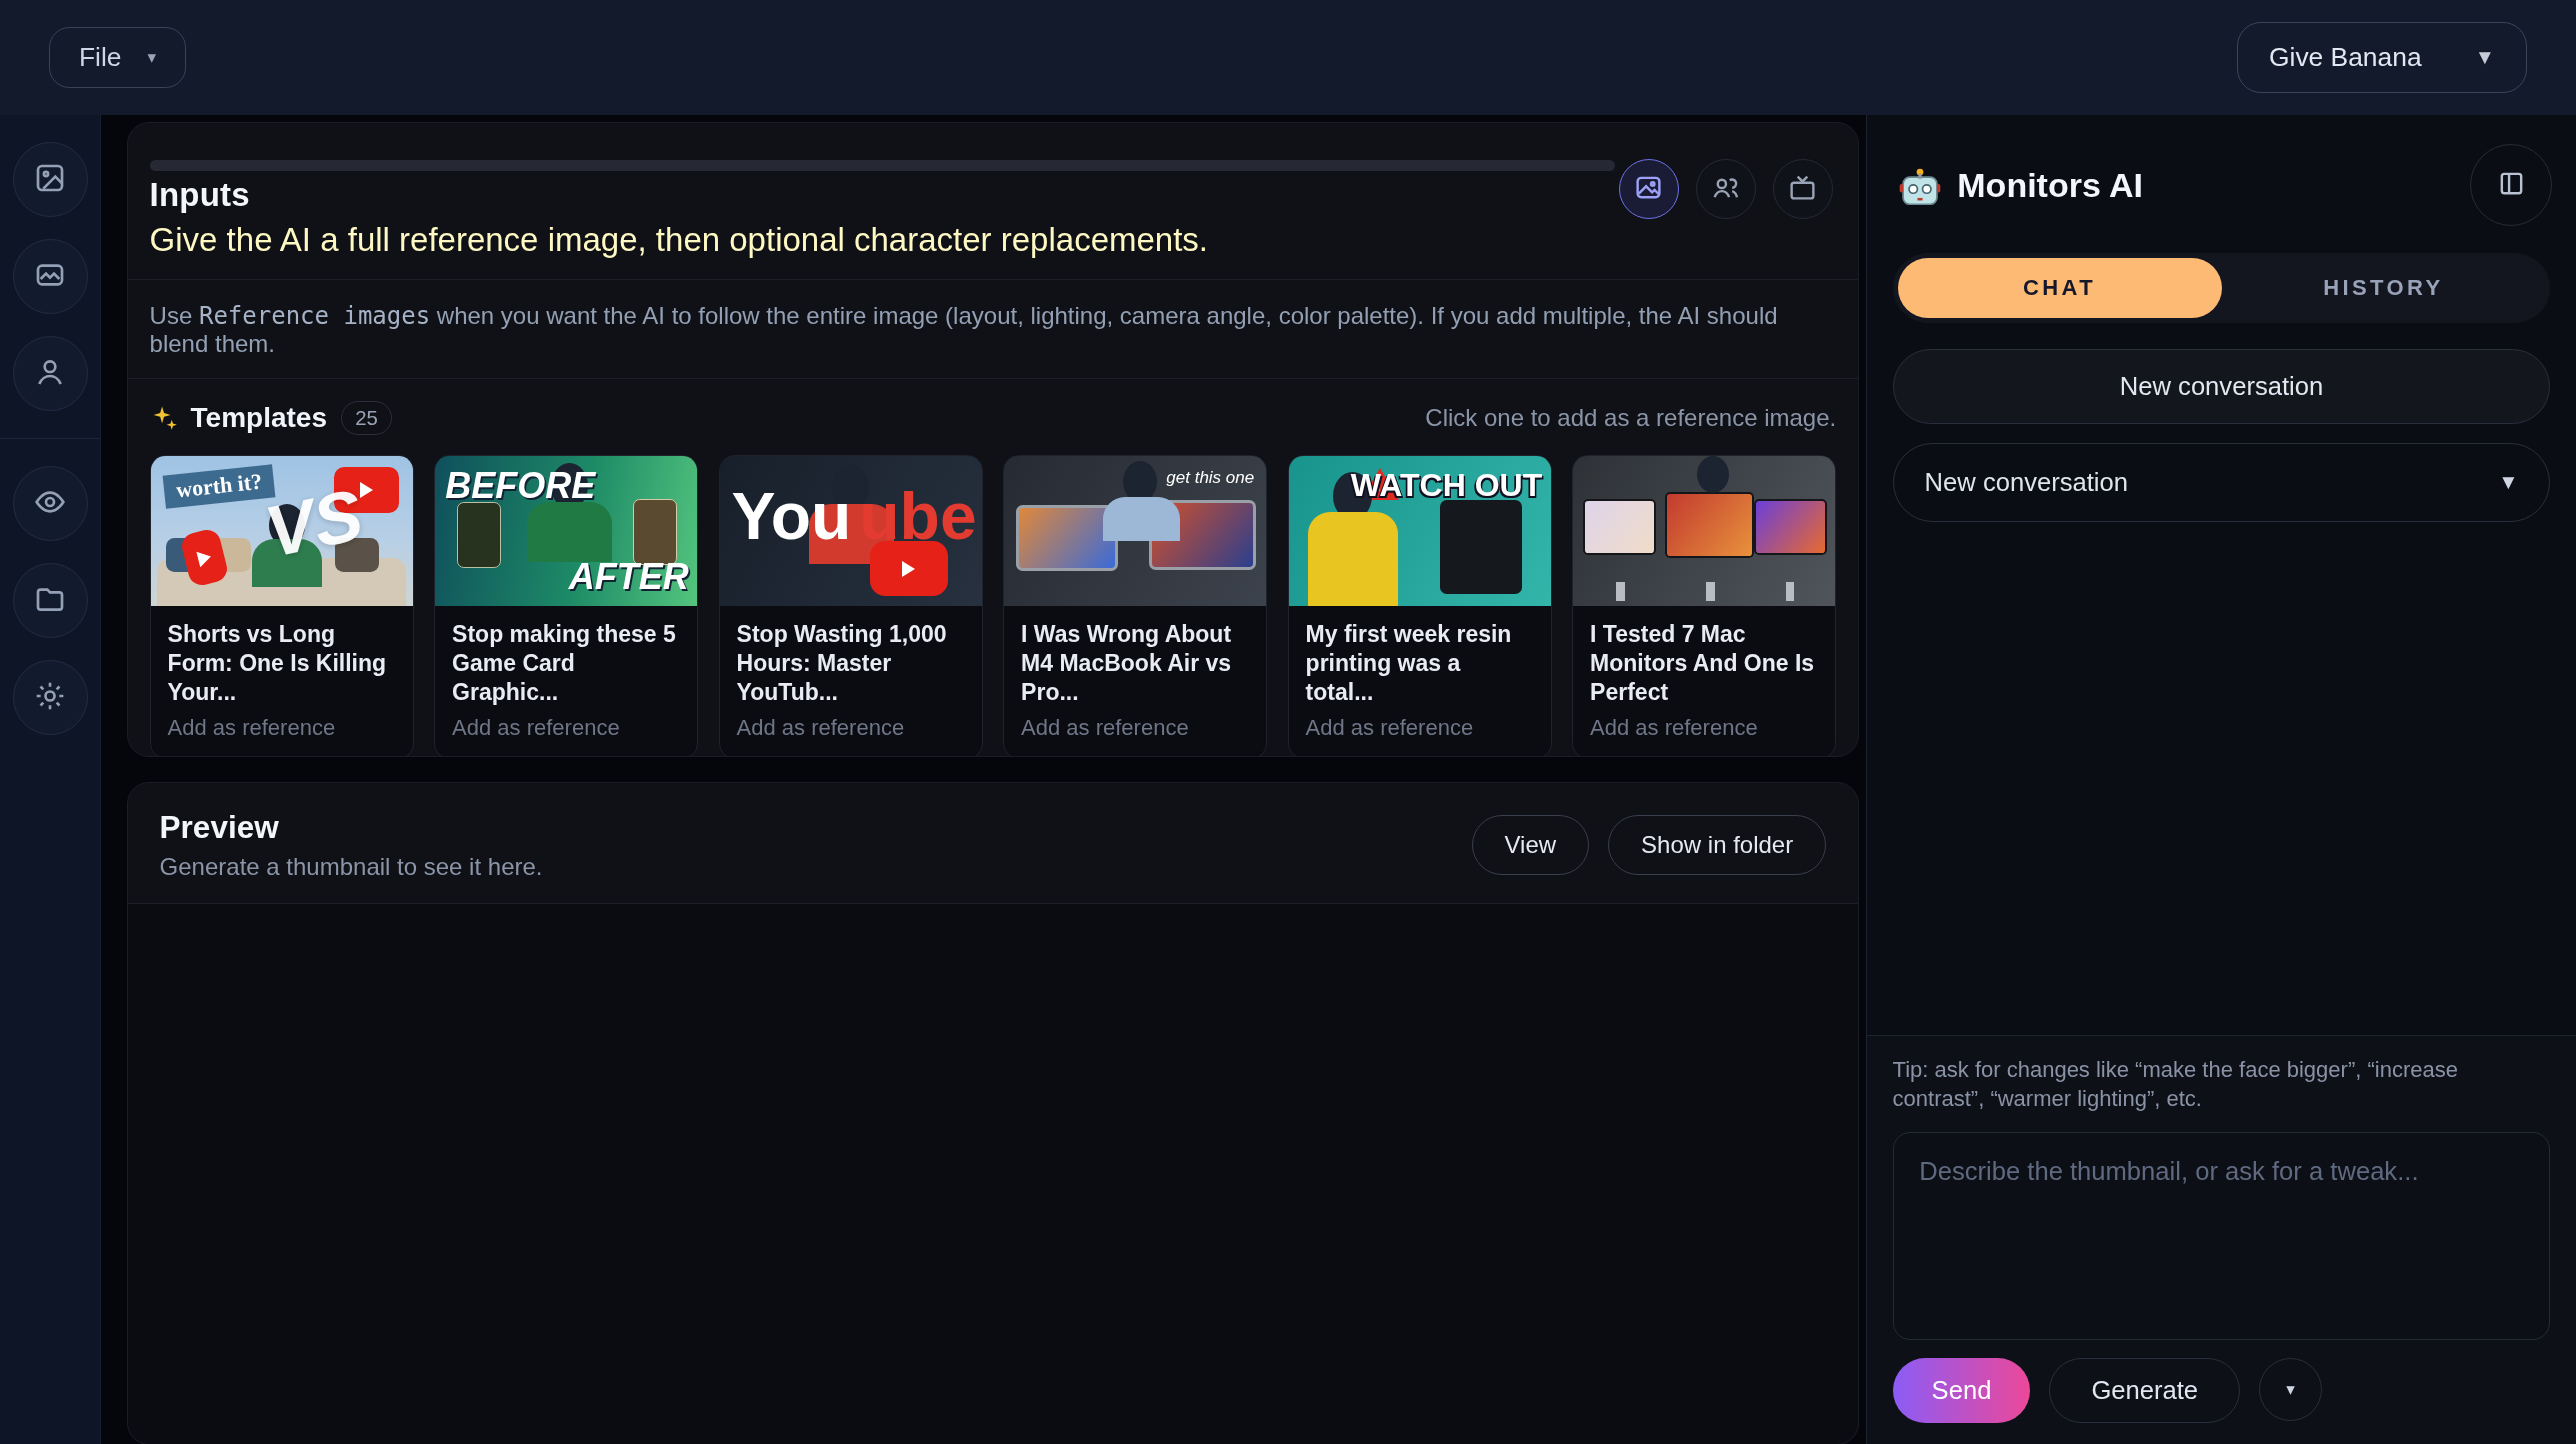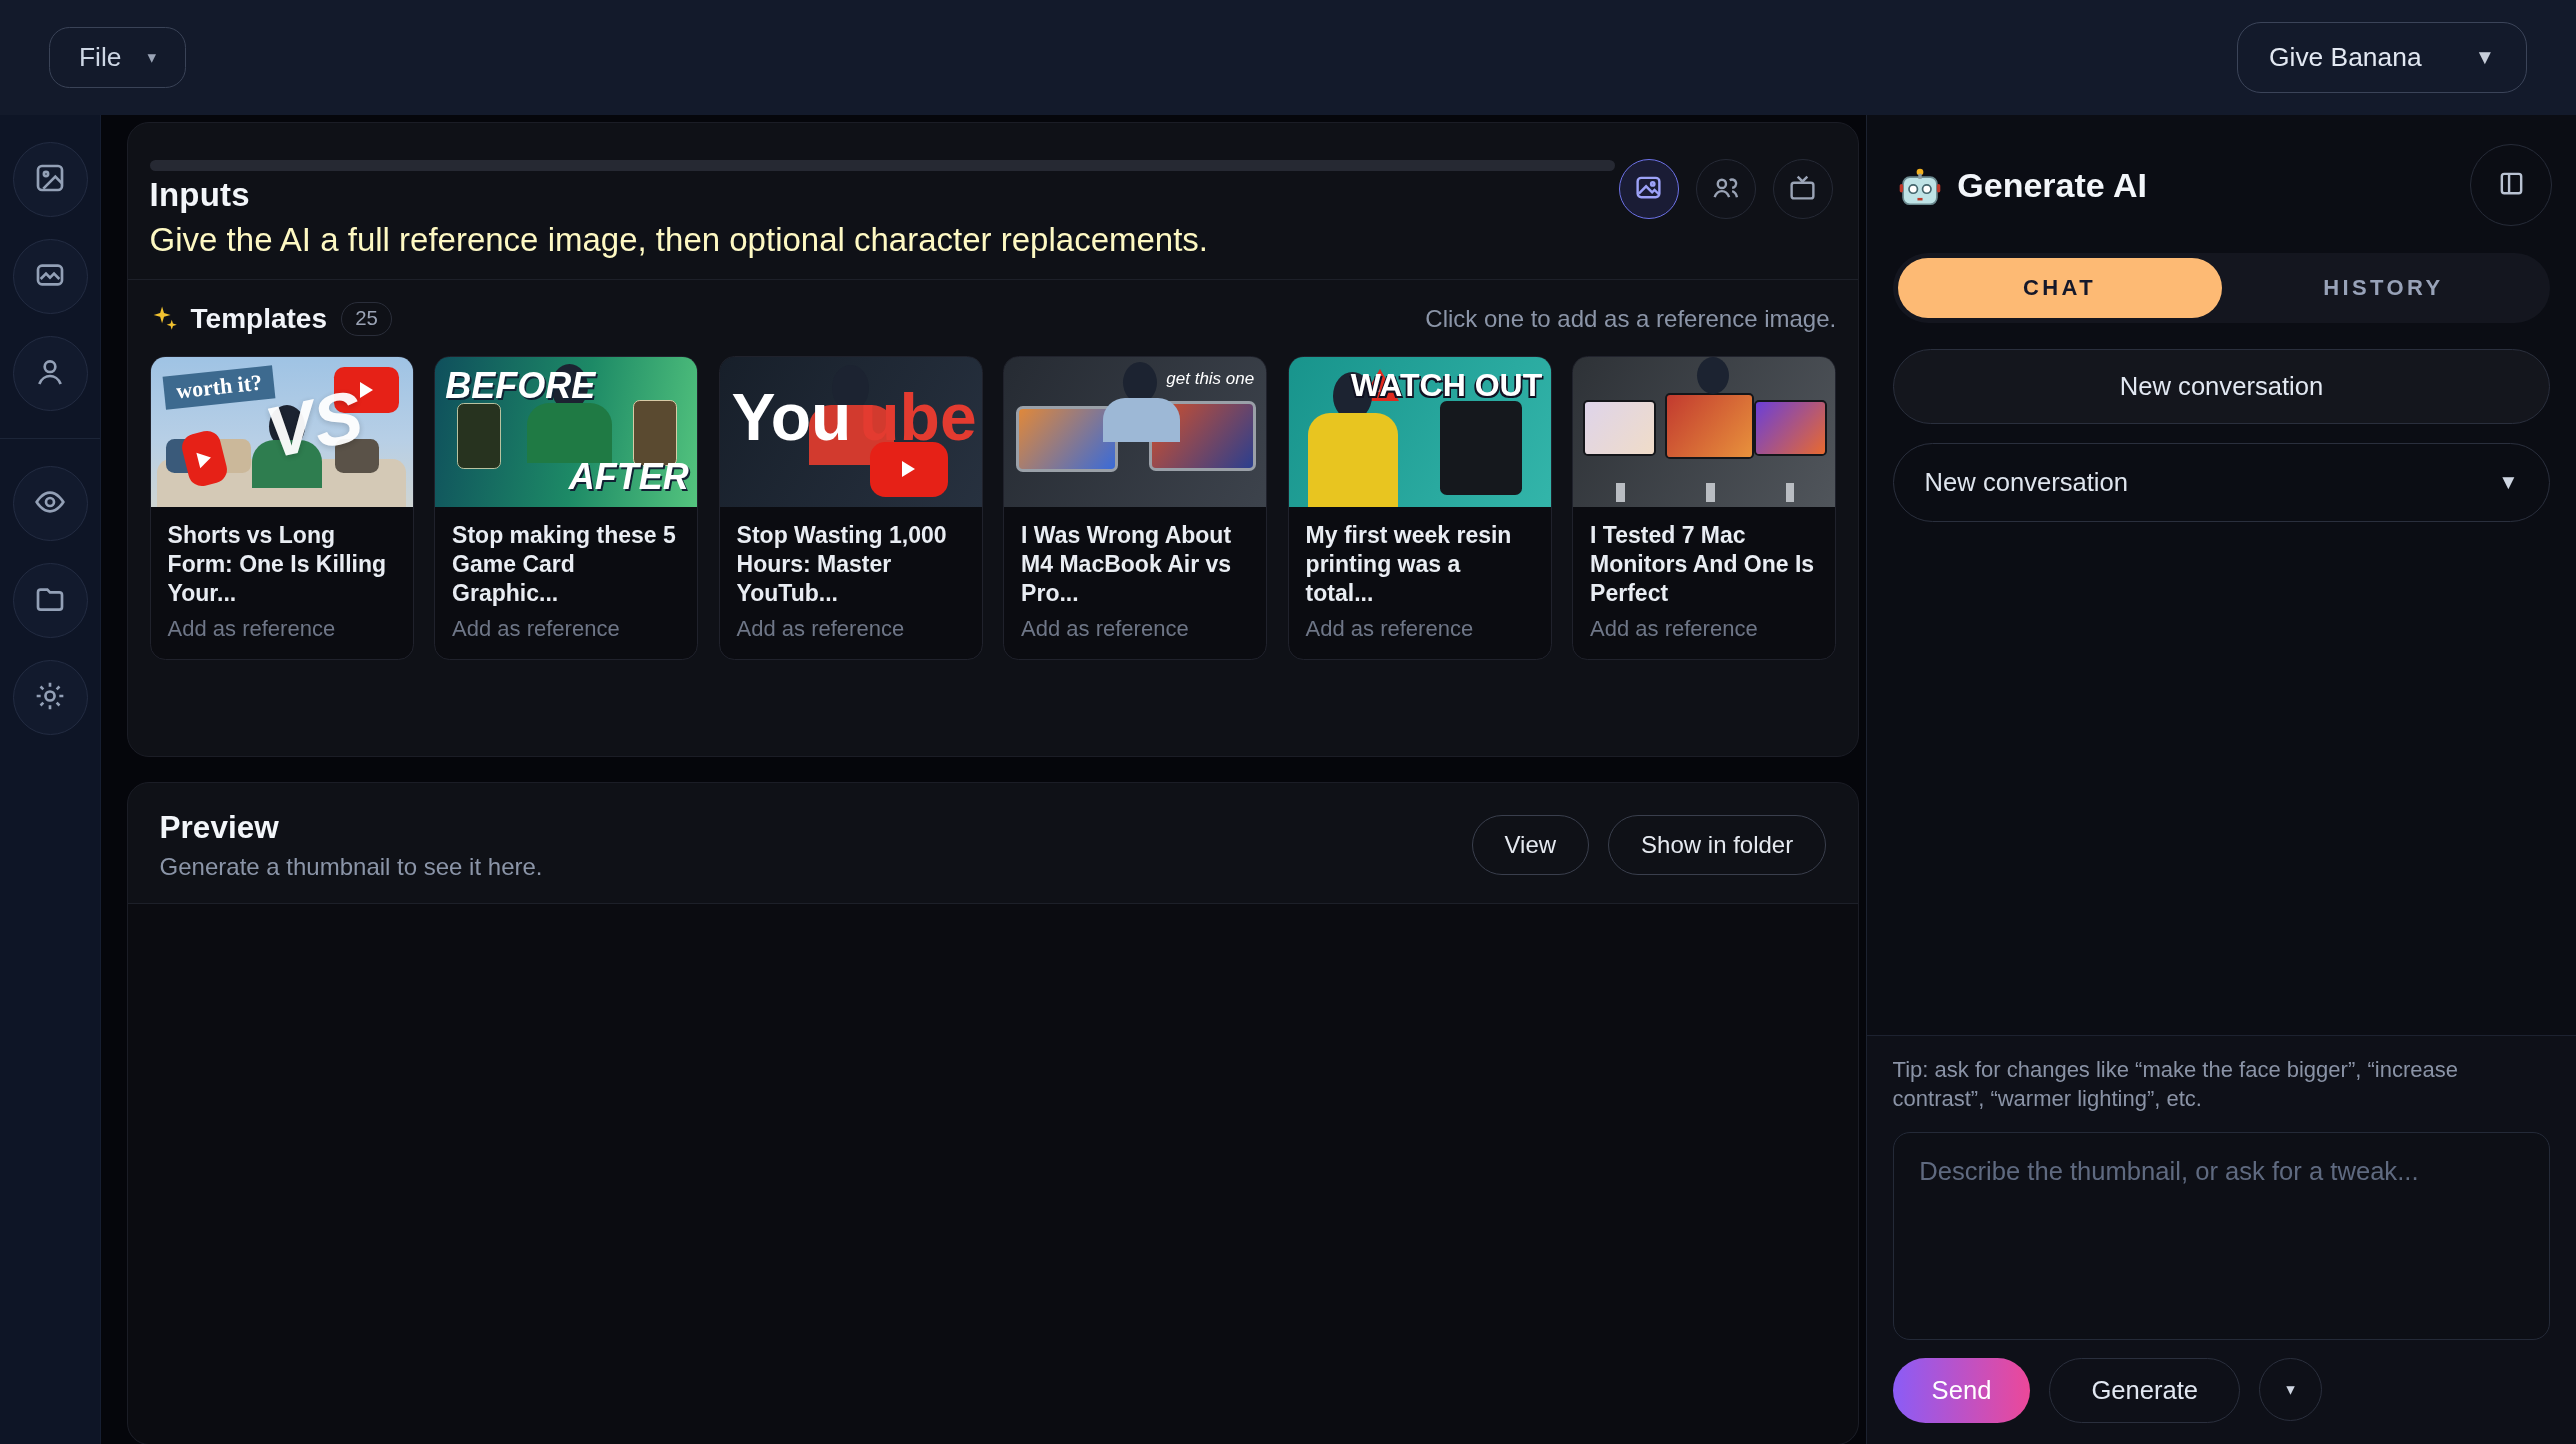--- a/index.html
+++ b/index.html
@@ -241,20 +241,25 @@
         </div>
         <div class="mode-btn">
           <span><svg viewBox="0 0 24 24">
                 <rect x="3" y="8" width="18" height="13" rx="2"></rect>
                 <path d="M8 3l4 4 4-4"></path>
               </svg></span>
         </div>
       </div>
 
       <div class="divider"></div>
+      <div class="note-wrap">
+        <div class="note">
+          <span>Use </span><span class="code">Reference images</span><span> when you want the AI to follow the entire image (layout, lighting, camera angle, color palette). If you add multiple, the AI should blend them.</span>
+        </div>
+      </div>
 
       <div class="tpl-head">
         <span class="spark">
           <svg viewBox="0 0 24 24" width="29" height="29">
               <path fill="#f2c230" d="M10 2l1.6 5.4L17 9l-5.4 1.6L10 16l-1.6-5.4L3 9l5.4-1.6z"></path>
               <path fill="#f2c230" d="M18 13l1 3.2 3.2 1-3.2 1-1 3.2-1-3.2-3.2-1 3.2-1z"></path>
             </svg>
         </span>
         <span class="tpl-title">Templates</span>
         <span class="tpl-badge">25</span>
@@ -395,21 +400,21 @@
             <rect x="6" y="12" width="40" height="32" rx="8" fill="#bfe3e6" stroke="#6c8a90" stroke-width="2"></rect>
             <circle cx="26" cy="6" r="4" fill="#f2b01e"></circle>
             <rect x="24" y="8" width="4" height="6" fill="#8a9aa0"></rect>
             <circle cx="18" cy="26" r="5" fill="#fff" stroke="#45666e" stroke-width="2"></circle>
             <circle cx="34" cy="26" r="5" fill="#fff" stroke="#45666e" stroke-width="2"></circle>
             <path d="M23 38h6" stroke="#c0392b" stroke-width="3"></path>
             <rect x="2" y="20" width="4" height="10" rx="2" fill="#c0392b"></rect>
             <rect x="46" y="20" width="4" height="10" rx="2" fill="#c0392b"></rect>
           </svg>
       </span>
-      <span class="chat-title">Generate AI</span>
+      <span class="chat-title">Monitors AI</span>
       <div class="panel-toggle">
         <span><svg viewBox="0 0 24 24">
               <rect x="4" y="4" width="16" height="16" rx="2"></rect>
               <path d="M10 4v16"></path>
             </svg></span>
       </div>
     </div>
 
     <div class="tabs">
       <div class="tab active">CHAT</div>

